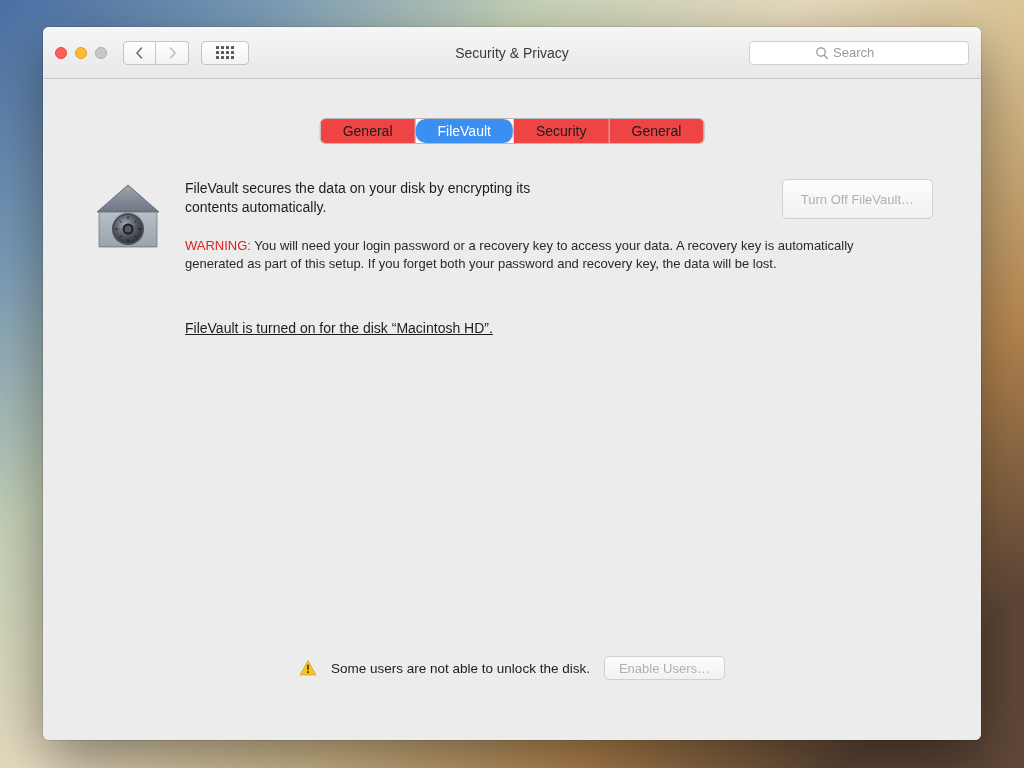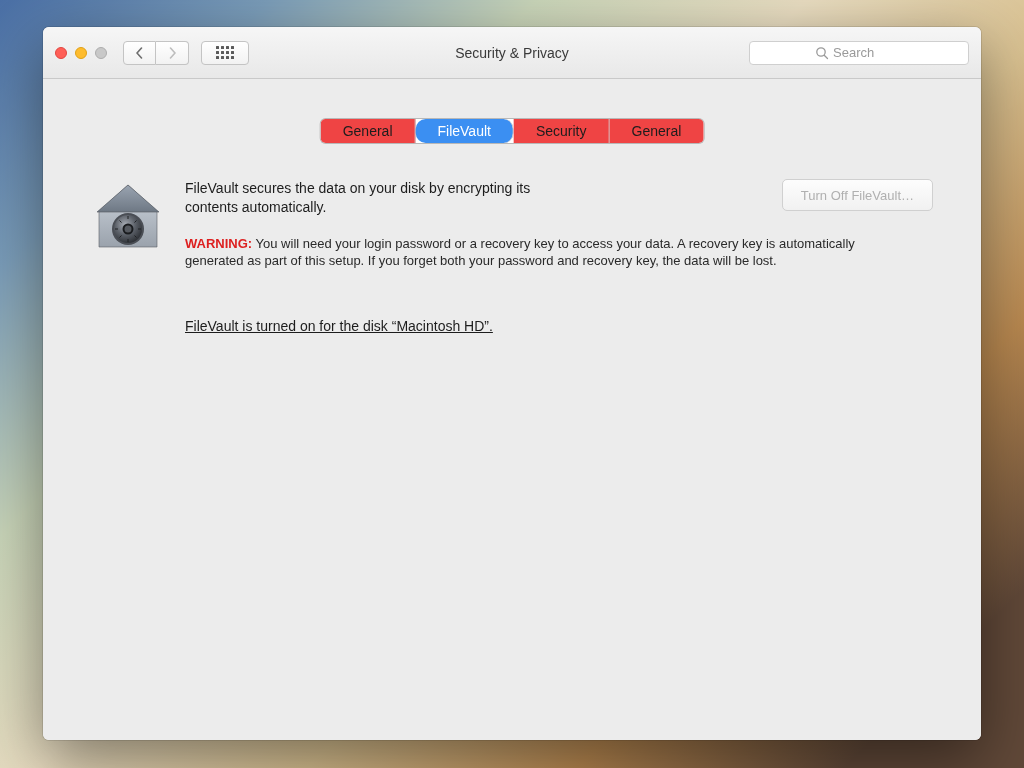--- a/index.html
+++ b/index.html
@@ -95,29 +95,29 @@
       position: absolute; left: 48px; right: 48px; top: 100px; bottom: 30px;
       display: flex; flex-direction: column;
     }
     .top-row { display: flex; gap: 20px; }
     .fv-icon { width: 74px; height: 74px; flex-shrink: 0; margin-top: 2px; }
     .text-col { flex: 1; }
     .headline-row { display: flex; align-items: flex-start; gap: 20px; }
     .headline { font-size: 14px; color: #1d1d1d; line-height: 1.35; max-width: 370px; }
     .turn-off-btn {
       margin-left: auto;
-      height: 32px; padding: 0 18px;
+      height: 40px; padding: 0 18px;
       background: linear-gradient(#fdfdfd, #f1f1f1);
       border: 1px solid #d0d0d0; border-radius: 5px;
       font-size: 13px; color: #b0b0b0;
       white-space: nowrap;
       cursor: default;
     }
     .warning-block { margin-top: 18px; font-size: 13px; line-height: 1.35; color: #2a2a2a; max-width: 670px; }
-    .warn-label { color: #dd2020; font-weight: 700; }
+    .warn-label { color: #dd2020; font-weight: 400; }
     .status-line { margin-top: 48px; font-size: 14px; color: #1d1d1d; text-decoration: underline; }
     .bottom-row {
       position: absolute; bottom: 30px; left: 0; right: 0;
       display: flex; align-items: center; justify-content: center; gap: 14px;
     }
     .warn-tri { width: 18px; height: 18px; }
     .bottom-text { font-size: 13.5px; color: #1d1d1d; }
     .enable-btn {
       height: 24px; padding: 0 14px;
       background: linear-gradient(#fdfdfd, #f1f1f1);
@@ -224,15 +224,24 @@
             <button class="turn-off-btn">Turn Off FileVault…</button>
           </div>
           <div class="warning-block">
             <span class="warn-label">WARNING:</span>
             <span>You will need your login password or a recovery key to access your data. A recovery key is automatically generated as part of this setup. If you forget both your password and recovery key, the data will be lost.</span>
           </div>
           <div class="status-line">FileVault is turned on for the disk “Macintosh HD”.</div>
         </div>
       </div>
 
+      <div class="bottom-row">
+        <svg class="warn-tri" viewBox="0 0 18 18">
+          <path d="M9 1.5 L17 16 L1 16 Z" fill="#f8c22c" stroke="#c99510" stroke-width="0.6"></path>
+          <rect x="8.1" y="5.5" width="1.8" height="5.5" rx="0.9" fill="#5a4200"></rect>
+          <circle cx="9" cy="13.2" r="1.1" fill="#5a4200"></circle>
+        </svg>
+        <span class="bottom-text">Some users are not able to unlock the disk.</span>
+        <button class="enable-btn">Enable Users…</button>
+      </div>
     </div>
   </div>
 </div>
 
 </body></html>

